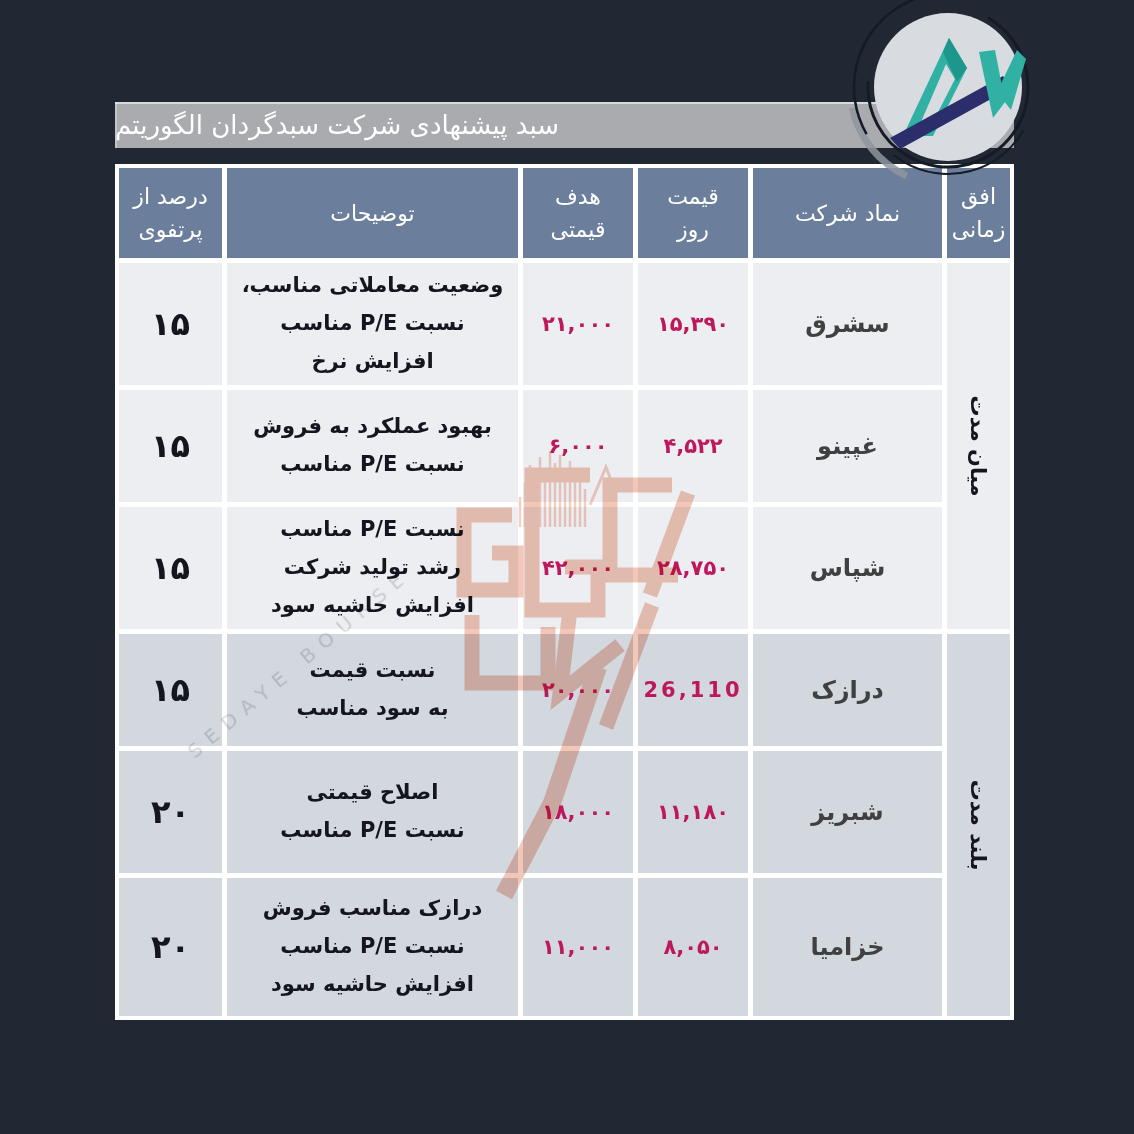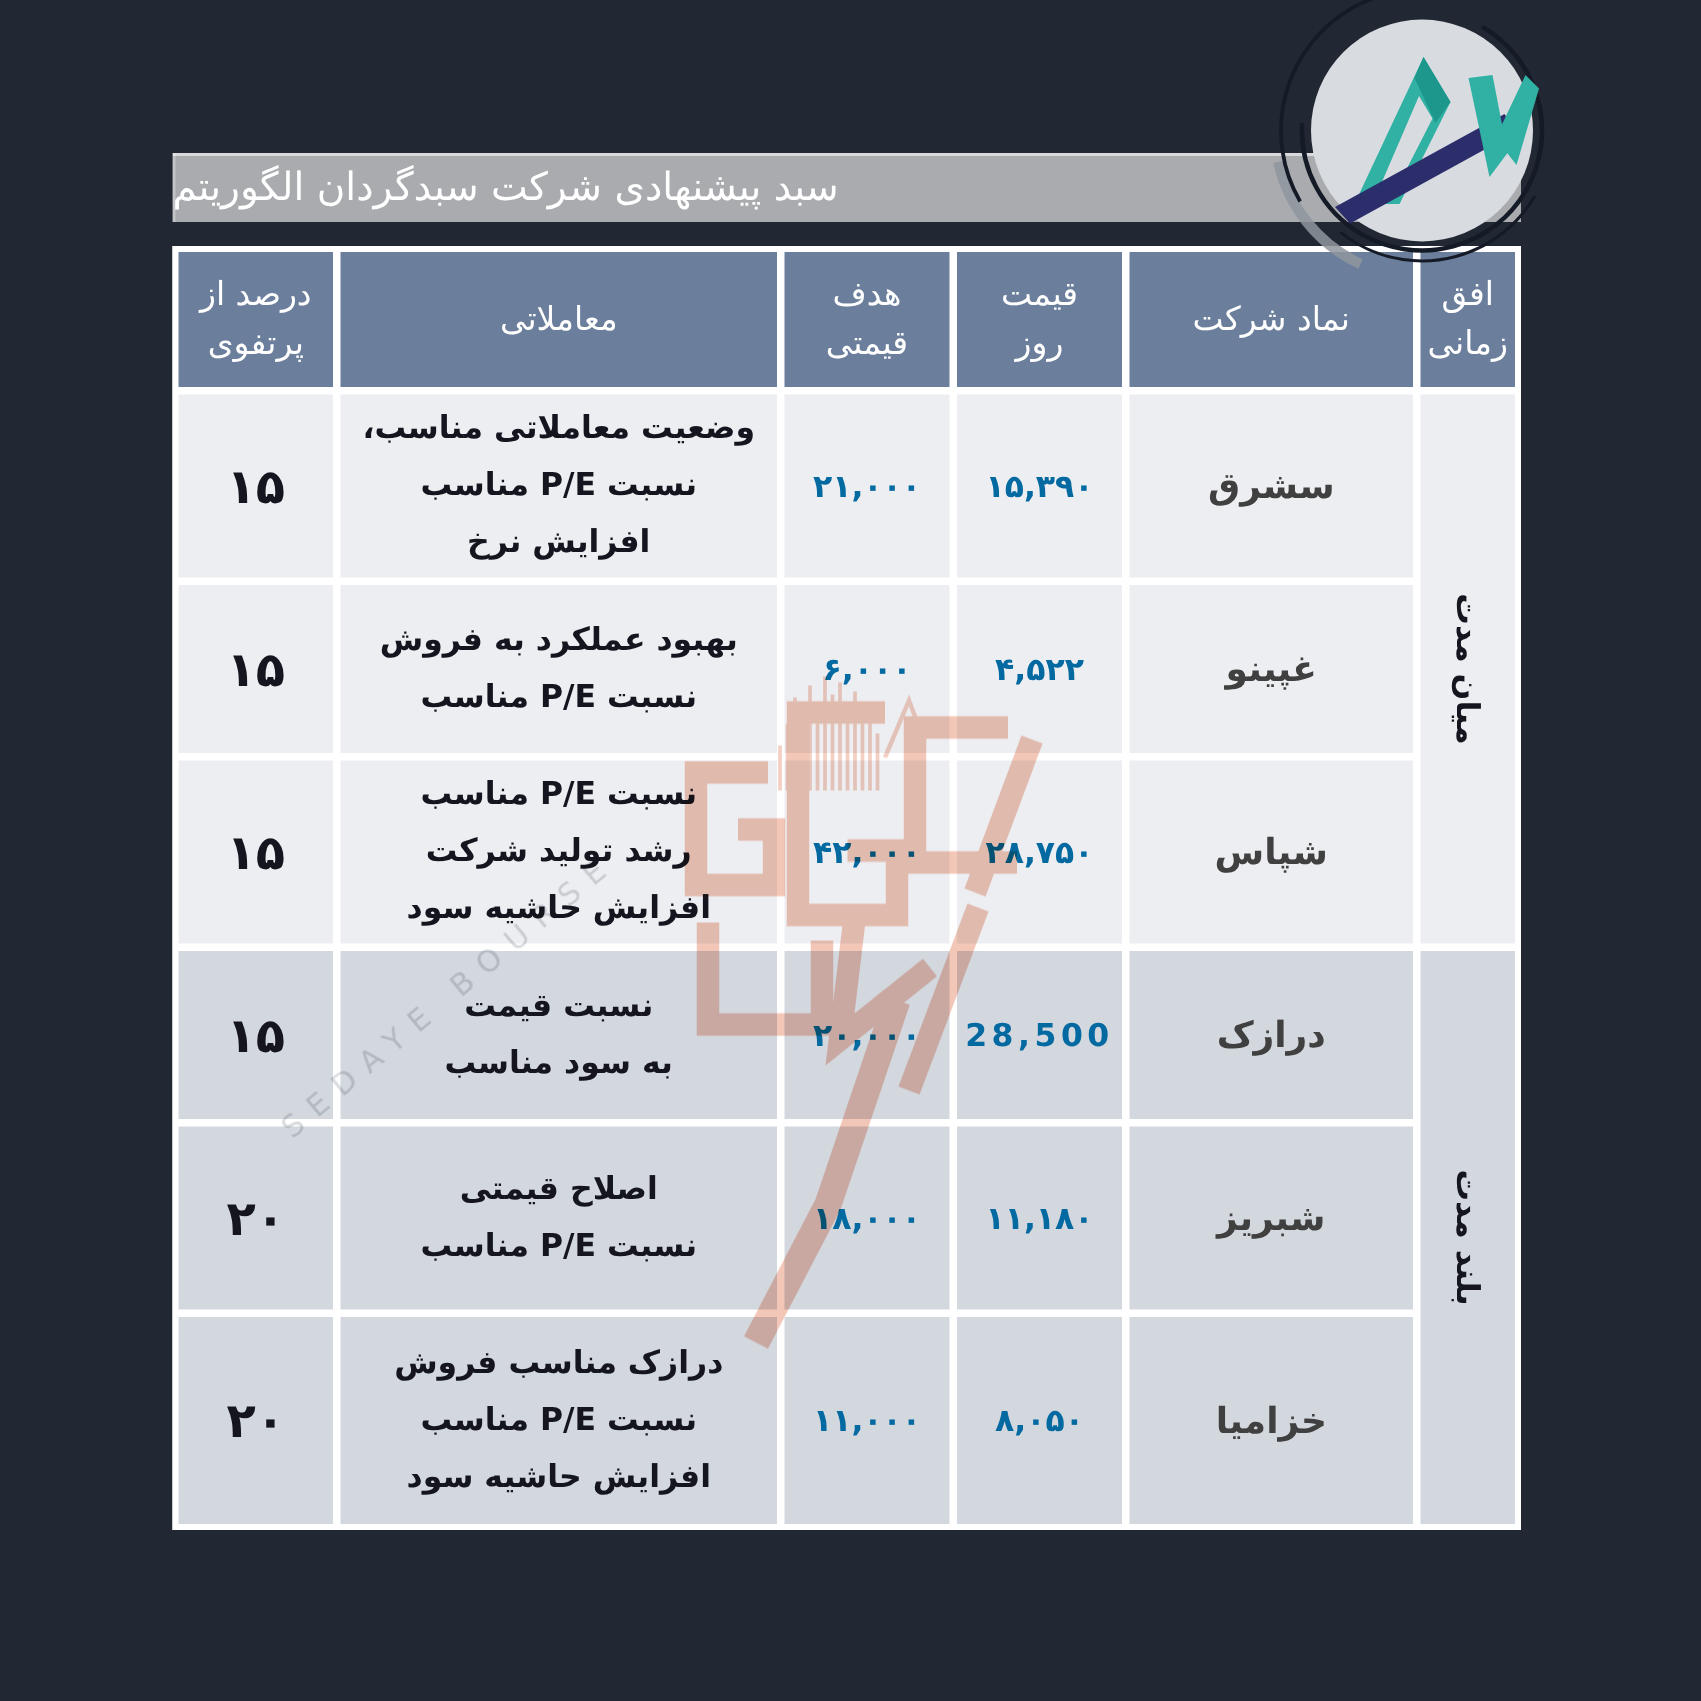--- a/index.html
+++ b/index.html
@@ -20,21 +20,21 @@
     box-sizing:border-box;border:4px solid #ffffff;background:#ffffff;
     display:grid;direction:rtl;gap:5px;
     grid-template-columns:63px 189px 110px 110px 291px 103px; 
     grid-template-rows:90px 122px 112px 122px 112px 122px 138px;
   }
   .cell{display:flex;align-items:center;justify-content:center;text-align:center;white-space:pre-line;}
   .hcell{background:#6b7f9c;color:#ffffff;font-size:22px;line-height:1.5;}
   .g1{background:#edeef1;}
   .g2{background:#d3d7de;}
   .sym{font-size:24px;font-weight:bold;color:#404040;}
-  .num{font-size:21px;font-weight:600;color:#0369a1;letter-spacing:3px;direction:ltr;}
+  .num{font-size:21px;font-weight:600;color:#be185d;letter-spacing:3px;direction:ltr;}
   .notes{font-size:21px;font-weight:bold;line-height:1.8;color:#15151f;}
   .pct{font-size:32px;font-weight:bold;color:#15151f;}
   .vtext{transform:rotate(90deg);white-space:nowrap;font-size:21px;font-weight:bold;color:#15151f;letter-spacing:1px;}
 
   .c1{grid-column:1}.c2{grid-column:2}.c3{grid-column:3}.c4{grid-column:4}.c5{grid-column:5}.c6{grid-column:6}
   .r1{grid-row:1}.r2{grid-row:2}.r3{grid-row:3}.r4{grid-row:4}.r5{grid-row:5}.r6{grid-row:6}.r7{grid-row:7}
   .rg1{grid-row:2/5}.rg2{grid-row:5/8}
 
   
   .watermark{
@@ -58,21 +58,21 @@
 
   <div class="panel">
 
     <div class="cell hcell c2 r1">نماد شرکت</div>
     <div class="cell hcell c1 r1">افق
 زمانی</div>
     <div class="cell hcell c4 r1">هدف
 قیمتی</div>
     <div class="cell hcell c3 r1">قیمت
 روز</div>
-    <div class="cell hcell c5 r1">معاملاتی</div>
+    <div class="cell hcell c5 r1">توضیحات</div>
     <div class="cell hcell c6 r1">درصد از
 پرتفوی</div>
 
     <div class="cell g1 c1 rg1">
       <span class="vtext">میان مدت</span>
     </div>
 
     <div class="cell g1 sym   c2 r2">سشرق</div>
     <div class="cell g1 num   c3 r2">۱۵,۳۹۰</div>
     <div class="cell g1 num   c4 r2">۲۱,۰۰۰</div>
@@ -94,21 +94,21 @@
     <div class="cell g1 notes c5 r4">نسبت P/E مناسب
 رشد تولید شرکت
 افزایش حاشیه سود</div>
     <div class="cell g1 pct   c6 r4">۱۵</div>
 
     <div class="cell g2 c1 rg2">
       <span class="vtext">بلند مدت</span>
     </div>
 
     <div class="cell g2 sym   c2 r5">درازک</div>
-    <div class="cell g2 num   c3 r5">28,500</div>
+    <div class="cell g2 num   c3 r5">26,110</div>
     <div class="cell g2 num   c4 r5">۲۰,۰۰۰</div>
     <div class="cell g2 notes c5 r5">نسبت قیمت
 به سود مناسب</div>
     <div class="cell g2 pct   c6 r5">۱۵</div>
 
     <div class="cell g2 sym   c2 r6">شبریز</div>
     <div class="cell g2 num   c3 r6">۱۱,۱۸۰</div>
     <div class="cell g2 num   c4 r6">۱۸,۰۰۰</div>
     <div class="cell g2 notes c5 r6">اصلاح قیمتی
 نسبت P/E مناسب</div>

